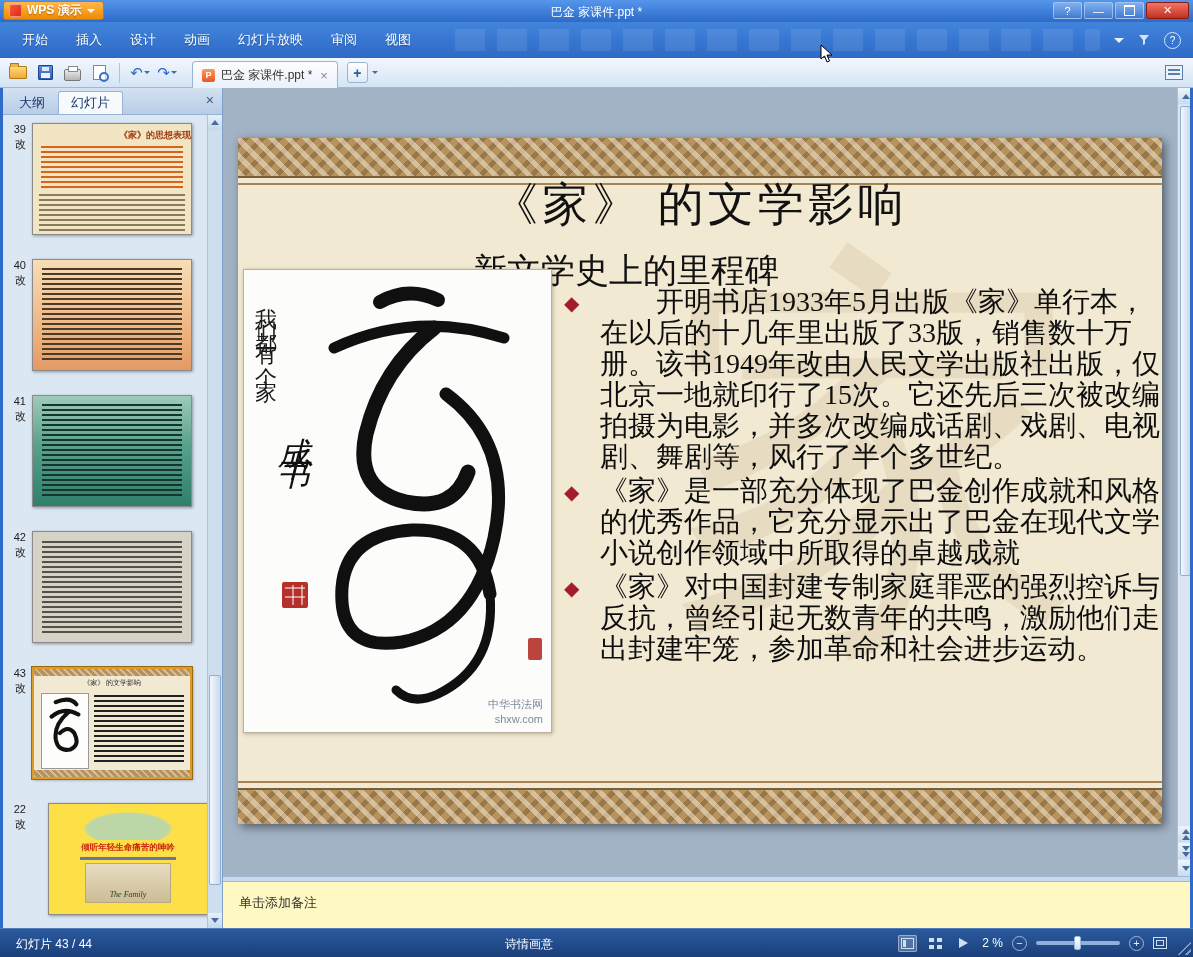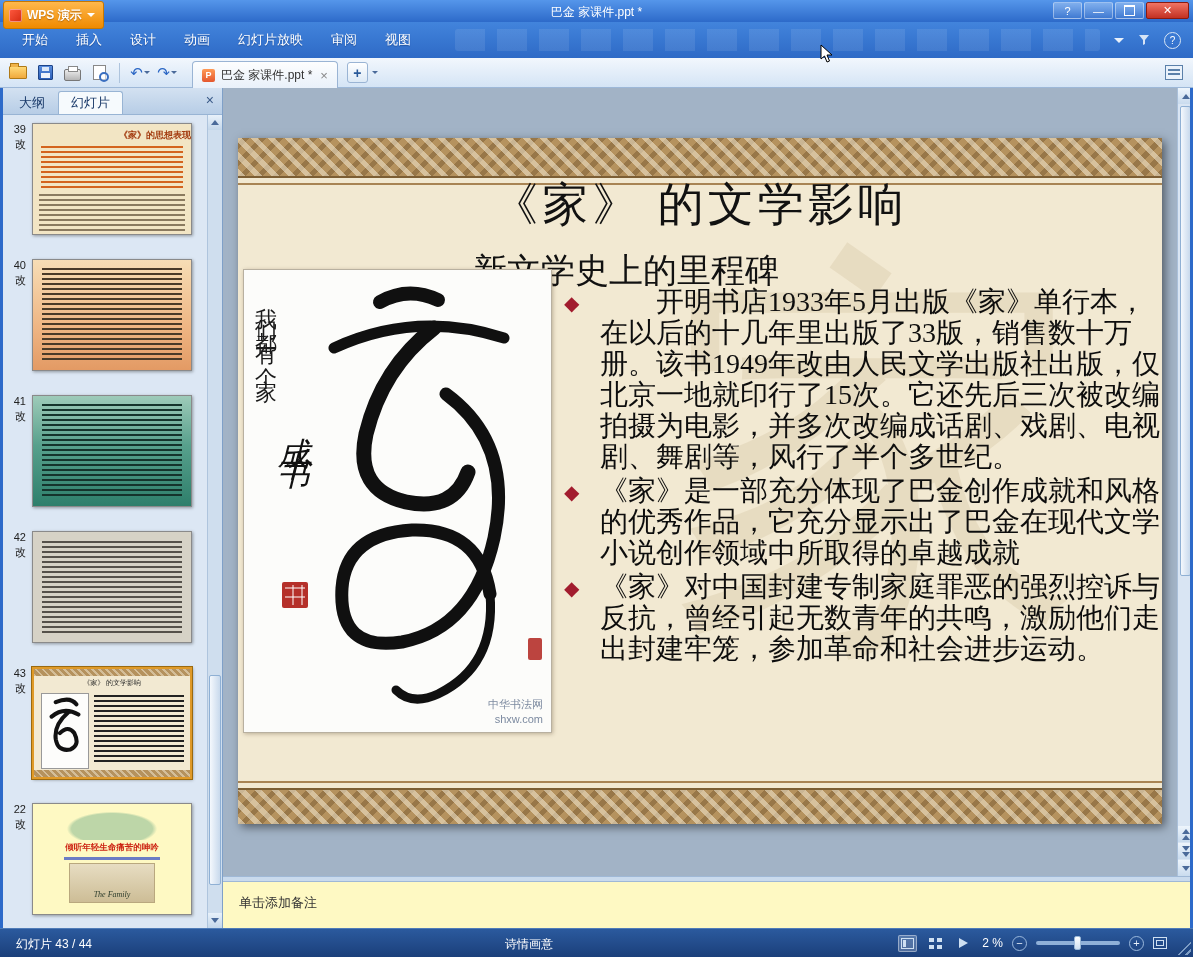--- a/index.html
+++ b/index.html
@@ -1,21 +1,21 @@
 <!DOCTYPE html>
 <html><head>
 <meta charset="utf-8">
 <style>
   html,body{margin:0;padding:0;background:#666;}
   .window{position:relative;width:1193px;height:957px;overflow:hidden;
     font-family:"Liberation Sans","DejaVu Sans",sans-serif;background:#a2b3c6;}
   
   .titlebar{position:absolute;left:0;top:0;right:0;height:22px;
     background:linear-gradient(#5596ea,#2d6ac9);z-index:20;}
-  .wps-btn{position:absolute;left:3px;top:1px;height:28px;display:flex;align-items:center;gap:5px;
+  .wps-btn{position:absolute;left:3px;top:1px;height:19px;display:flex;align-items:center;gap:5px;
     padding:0 8px 0 5px;background:linear-gradient(#ffb84d,#ef8a00);border:1px solid #c87800;
     border-radius:3px;color:#fff;font-size:12px;font-weight:bold;box-sizing:border-box;
     text-shadow:0 1px 1px rgba(120,60,0,.5);}
   .wps-logo{width:13px;height:13px;border-radius:2px;background:linear-gradient(135deg,#ff5a40,#d42a10);
     box-shadow:inset 0 0 0 1px rgba(255,255,255,.45);}
   .caret-down{width:0;height:0;border-left:4px solid transparent;border-right:4px solid transparent;border-top:4px solid #fff;}
   .tb-title{position:absolute;left:200px;right:200px;top:4px;text-align:center;font-size:12px;color:#fff;}
   .tb-controls{position:absolute;right:4px;top:2px;display:flex;gap:2px;}
   .tb-btn{width:29px;height:17px;display:flex;align-items:center;justify-content:center;color:#fff;font-size:11px;
     background:linear-gradient(rgba(255,255,255,.28),rgba(255,255,255,.06));
@@ -92,21 +92,21 @@
   .t42{background:#d6d2c6;}
   .t42-l{position:absolute;left:9px;right:9px;top:9px;bottom:9px;--lc:#55514a;}
   .t43{background:#f2e9d2;}
   .t43-band{position:absolute;left:0;right:0;height:7px;background:#b5925e;
     background-image:repeating-linear-gradient(45deg,rgba(243,233,210,.5) 0 2px,transparent 2px 5px);}
   .t43-band.top{top:0;} .t43-band.bottom{bottom:0;}
   .t43-title{position:absolute;top:9px;left:0;right:0;text-align:center;font-size:7px;color:#222;
     font-family:"Liberation Serif",serif;white-space:nowrap;overflow:hidden;}
   .t43-img{position:absolute;left:7px;top:24px;width:46px;height:74px;background:#fdfdfb;border:1px solid #999;}
   .t43-l{position:absolute;left:60px;right:6px;top:26px;bottom:12px;--lc:#222;}
-  .t44{background:#fef9c3;}
+  .t44{background:#fde047;margin-left:16px;}
   .t44-sketch{height:32px;margin:4px 24px 2px;background:radial-gradient(ellipse at 50% 65%,#bdd6a8 0 52%,transparent 58%);}
   .t44-title{color:#cc2211;font-size:8.5px;text-align:center;font-weight:bold;white-space:nowrap;overflow:hidden;}
   .t44-sub{height:3px;width:96px;margin:3px auto;background:#3a52c4;opacity:.75;}
   .t44-cover{position:relative;margin:3px auto 0;width:86px;height:40px;background:linear-gradient(#e7ddc2,#cdbd96);
     border:1px solid #b9a87e;display:flex;align-items:flex-end;justify-content:center;box-sizing:border-box;}
   .t44-cover span{font-family:"Liberation Serif",serif;font-style:italic;font-size:8px;color:#2a3a2a;padding-bottom:3px;}
   .panel-scroll{position:absolute;right:0;top:27px;bottom:0;width:15px;background:#cfdeee;border-left:1px solid #aec4dd;box-sizing:border-box;}
   .ps-btn{position:absolute;left:0;right:0;height:15px;background:linear-gradient(#e8f1fa,#c4d7ea);display:flex;align-items:center;justify-content:center;}
   .ps-up{top:0;} .ps-down{bottom:0;}
   .tri-u{width:0;height:0;border-left:4px solid transparent;border-right:4px solid transparent;border-bottom:5px solid #4a6a9a;}

